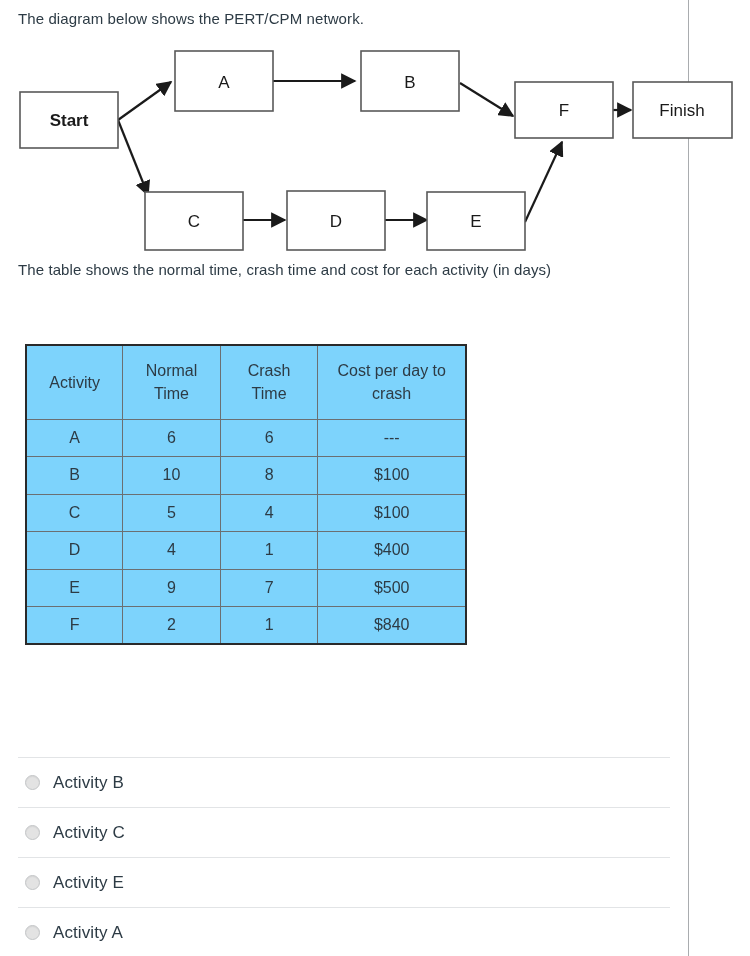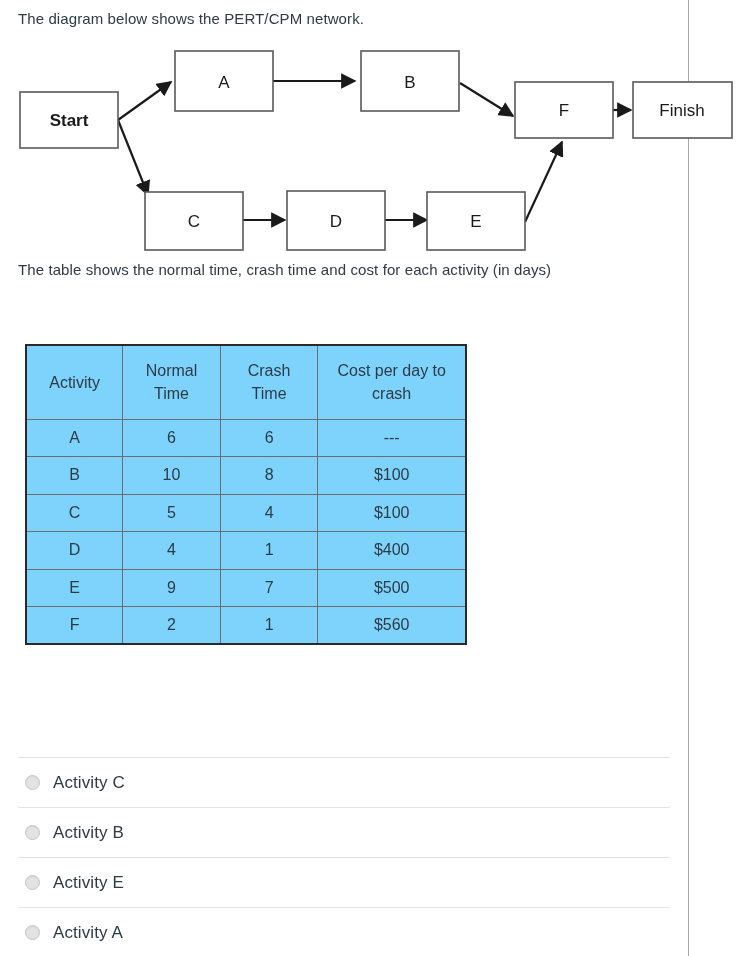--- a/index.html
+++ b/index.html
@@ -247,37 +247,37 @@
       <tr>
         <td>E</td>
         <td>9</td>
         <td>7</td>
         <td>$500</td>
       </tr>
       <tr>
         <td>F</td>
         <td>2</td>
         <td>1</td>
-        <td>$560</td>
+        <td>$840</td>
       </tr>
     </tbody>
   </table>
 
 
   <div class="options">
     <div class="option-row">
       <span class="radio"></span>
+      <span class="option-label">Activity B</span>
+    </div>
+    <div class="option-row">
+      <span class="radio"></span>
       <span class="option-label">Activity C</span>
     </div>
     <div class="option-row">
       <span class="radio"></span>
-      <span class="option-label">Activity B</span>
-    </div>
-    <div class="option-row">
-      <span class="radio"></span>
       <span class="option-label">Activity E</span>
     </div>
     <div class="option-row">
       <span class="radio"></span>
       <span class="option-label">Activity A</span>
     </div>
   </div>
 
 </div>
 

